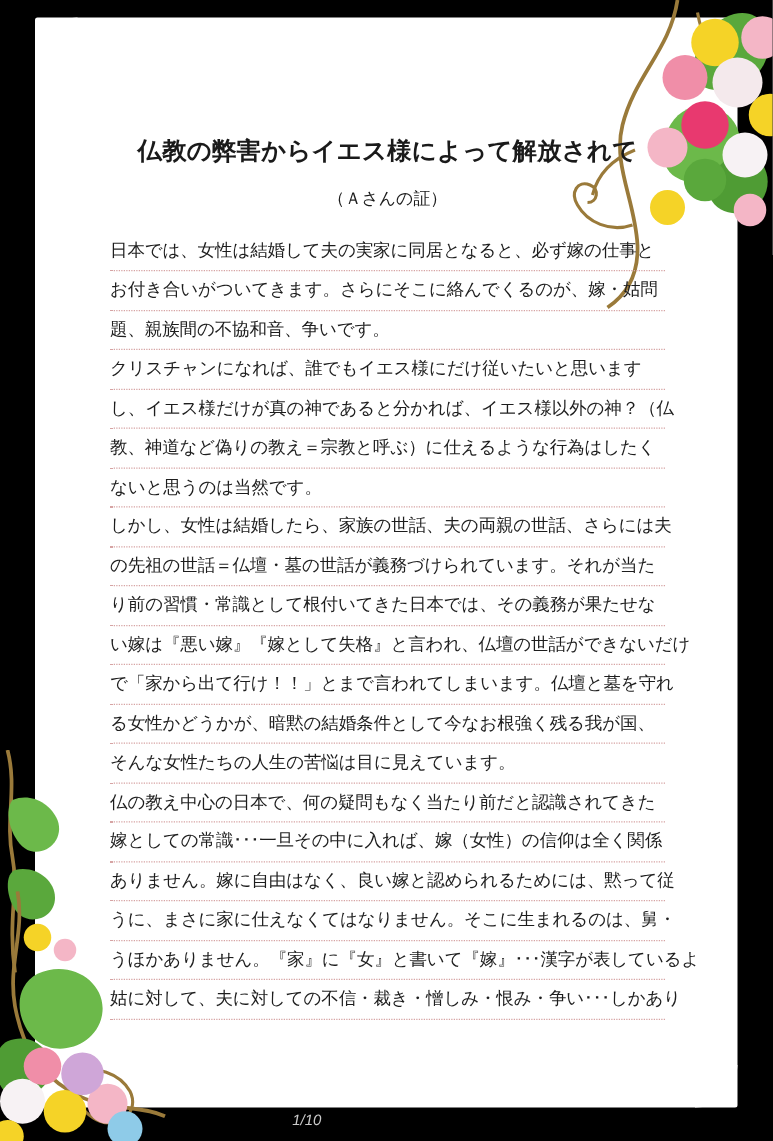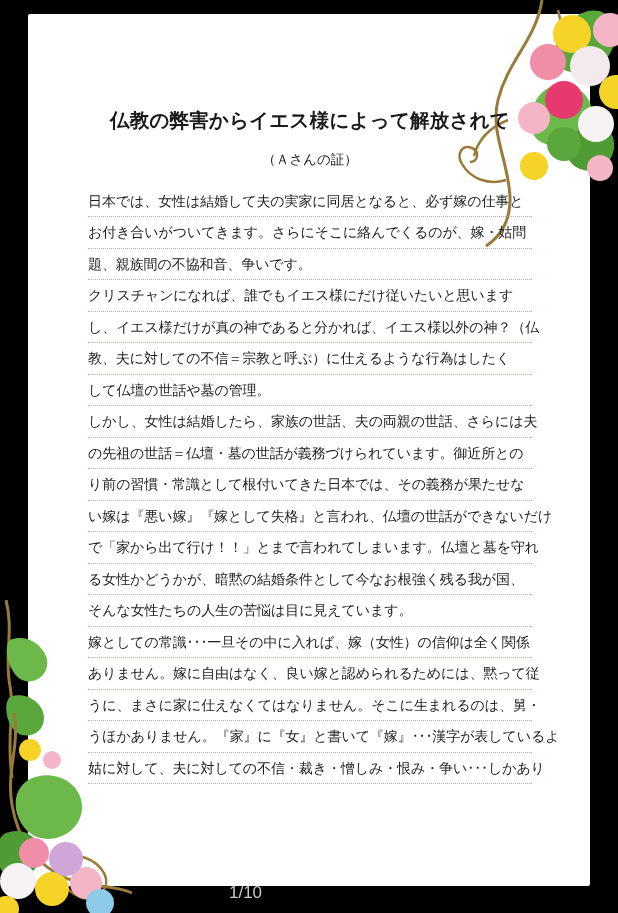--- a/index.html
+++ b/index.html
@@ -82,22 +82,23 @@
   }
 
   
   #page-number {
     position: absolute;
     left: 0;
     bottom: 10px;
     width: 491px;
     text-align: center;
     color: #c9c9c9;
-    font-size: 17px;
+    font-size: 12px;
     font-family: "Liberation Sans", sans-serif;
+    font-style: italic;
   }
 
   
   .decor { position: absolute; pointer-events: none; }
   #decor-top-right { right: 0; top: 0; }
   #decor-left { left: 0; top: 600px; }
   #decor-bottom-left { left: 0; bottom: 0; }
 </style>
 </head>
 <body>
@@ -162,33 +163,34 @@
 
   <div id="body-text">
       <div class="para">
         <div class="line">日本では、女性は結婚して夫の実家に同居となると、必ず嫁の仕事と</div>
         <div class="line">お付き合いがついてきます。さらにそこに絡んでくるのが、嫁・姑問</div>
         <div class="line">題、親族間の不協和音、争いです。</div>
       </div>
       <div class="para">
         <div class="line">クリスチャンになれば、誰でもイエス様にだけ従いたいと思います</div>
         <div class="line">し、イエス様だけが真の神であると分かれば、イエス様以外の神？（仏</div>
-        <div class="line">教、夫に対しての不信＝宗教と呼ぶ）に仕えるような行為はしたく</div>
-        <div class="line">して仏壇の世話や墓の管理。</div>
+        <div class="line">教、神道など偽りの教え＝宗教と呼ぶ）に仕えるような行為はしたく</div>
+        <div class="line">ないと思うのは当然です。</div>
       </div>
       <div class="para">
         <div class="line">しかし、女性は結婚したら、家族の世話、夫の両親の世話、さらには夫</div>
-        <div class="line">の先祖の世話＝仏壇・墓の世話が義務づけられています。御近所との</div>
+        <div class="line">の先祖の世話＝仏壇・墓の世話が義務づけられています。それが当た</div>
         <div class="line">り前の習慣・常識として根付いてきた日本では、その義務が果たせな</div>
         <div class="line">い嫁は『悪い嫁』『嫁として失格』と言われ、仏壇の世話ができないだけ</div>
         <div class="line">で「家から出て行け！！」とまで言われてしまいます。仏壇と墓を守れ</div>
         <div class="line">る女性かどうかが、暗黙の結婚条件として今なお根強く残る我が国、</div>
         <div class="line">そんな女性たちの人生の苦悩は目に見えています。</div>
       </div>
       <div class="para">
+        <div class="line">仏の教え中心の日本で、何の疑問もなく当たり前だと認識されてきた</div>
         <div class="line">嫁としての常識･･･一旦その中に入れば、嫁（女性）の信仰は全く関係</div>
         <div class="line">ありません。嫁に自由はなく、良い嫁と認められるためには、黙って従</div>
         <div class="line">うに、まさに家に仕えなくてはなりません。そこに生まれるのは、舅・</div>
         <div class="line">うほかありません。『家』に『女』と書いて『嫁』･･･漢字が表しているよ</div>
         <div class="line">姑に対して、夫に対しての不信・裁き・憎しみ・恨み・争い･･･しかあり</div>
       </div>
     </div>
 </div>
 
 <div id="page-number">1/10</div>

